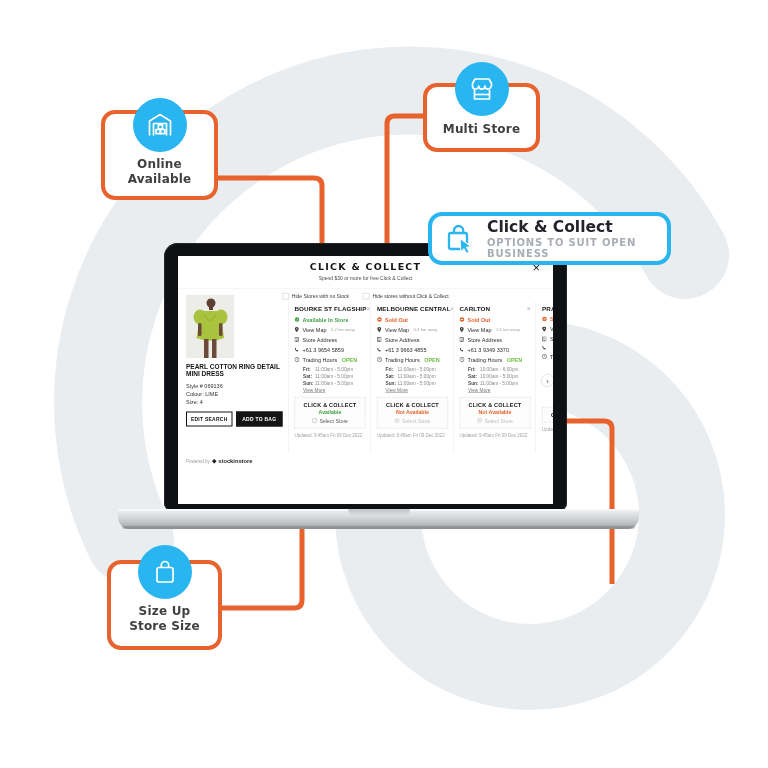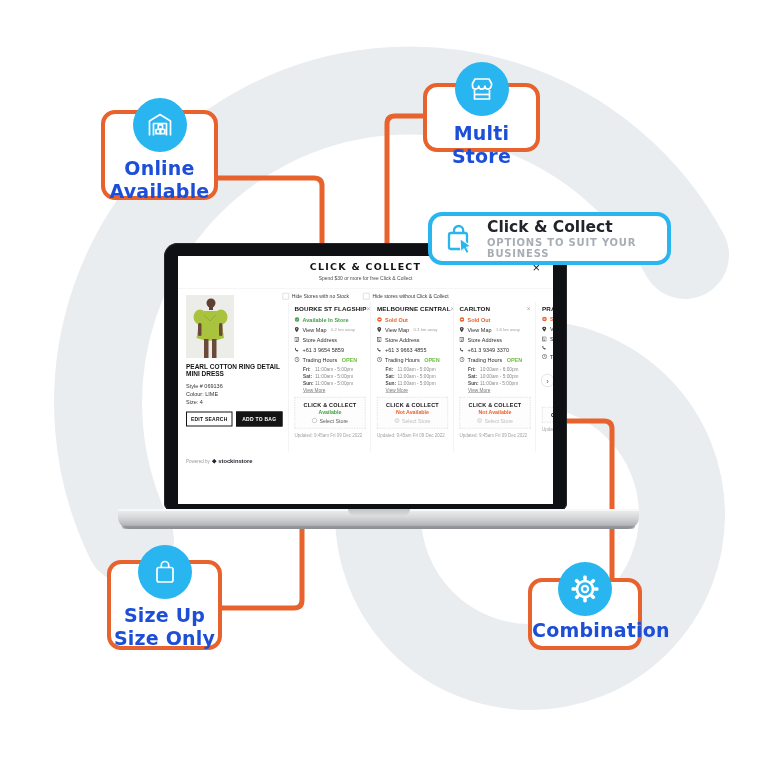--- a/index.html
+++ b/index.html
@@ -81,21 +81,21 @@
   .updated{margin-top:9px;font-size:9px;color:#a3a3a3;}
   .arrow-next{position:absolute;left:726px;top:236px;width:24px;height:24px;border-radius:50%;
     border:1px solid #c9c9c9;background:#fff;display:flex;align-items:center;justify-content:center;
     font-size:15px;color:#555;cursor:pointer;}
 
   
   .feature-card{position:absolute;background:#fff;border:4px solid #E7622C;border-radius:14px;
     box-sizing:border-box;text-align:center;z-index:3;}
   .badge{position:absolute;left:50%;transform:translateX(-50%);width:54px;height:54px;border-radius:50%;
     background:#29B5EF;display:flex;align-items:center;justify-content:center;}
-  .card-label{font-size:19px;font-weight:700;color:#1d4ed8;line-height:1.22;letter-spacing:.2px;}
+  .card-label{font-size:12px;font-weight:700;color:#404040;line-height:1.22;letter-spacing:.2px;}
   #card-ow{left:101px;top:110px;width:117px;height:90px;}
   #card-ow .badge{top:-16px;} #card-ow .card-label{margin-top:43px;}
   #card-ms{left:423px;top:83px;width:117px;height:69px;}
   #card-ms .badge{top:-25px;} #card-ms .card-label{margin-top:35px;}
   #card-pu{left:107px;top:560px;width:115px;height:90px;}
   #card-pu .badge{top:-19px;} #card-pu .card-label{margin-top:40px;}
   #card-cb{left:528px;top:578px;width:114px;height:72px;}
   #card-cb .badge{top:-20px;} #card-cb .card-label{margin-top:37px;}
 
   
@@ -477,55 +477,34 @@
 
   <div class="feature-card" id="card-pu">
     <div class="badge">
       <svg width="30" height="30" viewBox="0 0 30 30" fill="none" stroke="#fff" stroke-width="1.7" stroke-linejoin="round">
         <rect x="7" y="10.5" width="16" height="14.5" rx="2"></rect>
         <path d="M11.3 10.5V8.2a3.7 3.7 0 0 1 7.4 0v2.3"></path>
       </svg>
     </div>
     <div class="card-label">
       <div>Size Up</div>
-      <div>Size Only</div>
+      <div>Store Size</div>
     </div>
   </div>
 
-  <div class="feature-card" id="card-cb">
-    <div class="badge">
-      <svg width="30" height="30" viewBox="0 0 30 30">
-        <g fill="#fff">
-          <rect x="13.2" y="1.5" width="3.6" height="5" rx="1.4"></rect>
-          <rect x="13.2" y="23.5" width="3.6" height="5" rx="1.4"></rect>
-          <rect x="13.2" y="1.5" width="3.6" height="5" rx="1.4" transform="rotate(45 15 15)"></rect>
-          <rect x="13.2" y="23.5" width="3.6" height="5" rx="1.4" transform="rotate(45 15 15)"></rect>
-          <rect x="13.2" y="1.5" width="3.6" height="5" rx="1.4" transform="rotate(90 15 15)"></rect>
-          <rect x="13.2" y="23.5" width="3.6" height="5" rx="1.4" transform="rotate(90 15 15)"></rect>
-          <rect x="13.2" y="1.5" width="3.6" height="5" rx="1.4" transform="rotate(135 15 15)"></rect>
-          <rect x="13.2" y="23.5" width="3.6" height="5" rx="1.4" transform="rotate(135 15 15)"></rect>
-        </g>
-        <circle cx="15" cy="15" r="8" fill="#29B5EF" stroke="#fff" stroke-width="2.6"></circle>
-        <circle cx="15" cy="15" r="3.1" fill="none" stroke="#fff" stroke-width="2.2"></circle>
-      </svg>
-    </div>
-    <div class="card-label">
-      <div>Combination</div>
-    </div>
-  </div>
 
   <div class="ribbon">
     <span>
       <svg width="34" height="34" viewBox="0 0 34 34">
         <g fill="none" stroke="#29B5EF" stroke-width="2.3" stroke-linejoin="round">
           <rect x="6" y="11" width="18" height="16" rx="2"></rect>
           <path d="M11 11V8.6a4.6 4.6 0 0 1 9.2 0V11"></path>
         </g>
         <path d="M17 16.5 28 24.3 23.6 25.4 26.2 30.2 23.4 31.6 20.9 26.8 17.8 29.8 Z" fill="#29B5EF" stroke="#fff" stroke-width="1.1"></path>
       </svg>
     </span>
     <span>
       <div class="rb-title">Click &amp; Collect</div>
-      <div class="rb-sub">OPTIONS TO SUIT YOUR BUSINESS</div>
+      <div class="rb-sub">OPTIONS TO SUIT OPEN BUSINESS</div>
     </span>
   </div>
 
 </div>
 
 </body></html>

